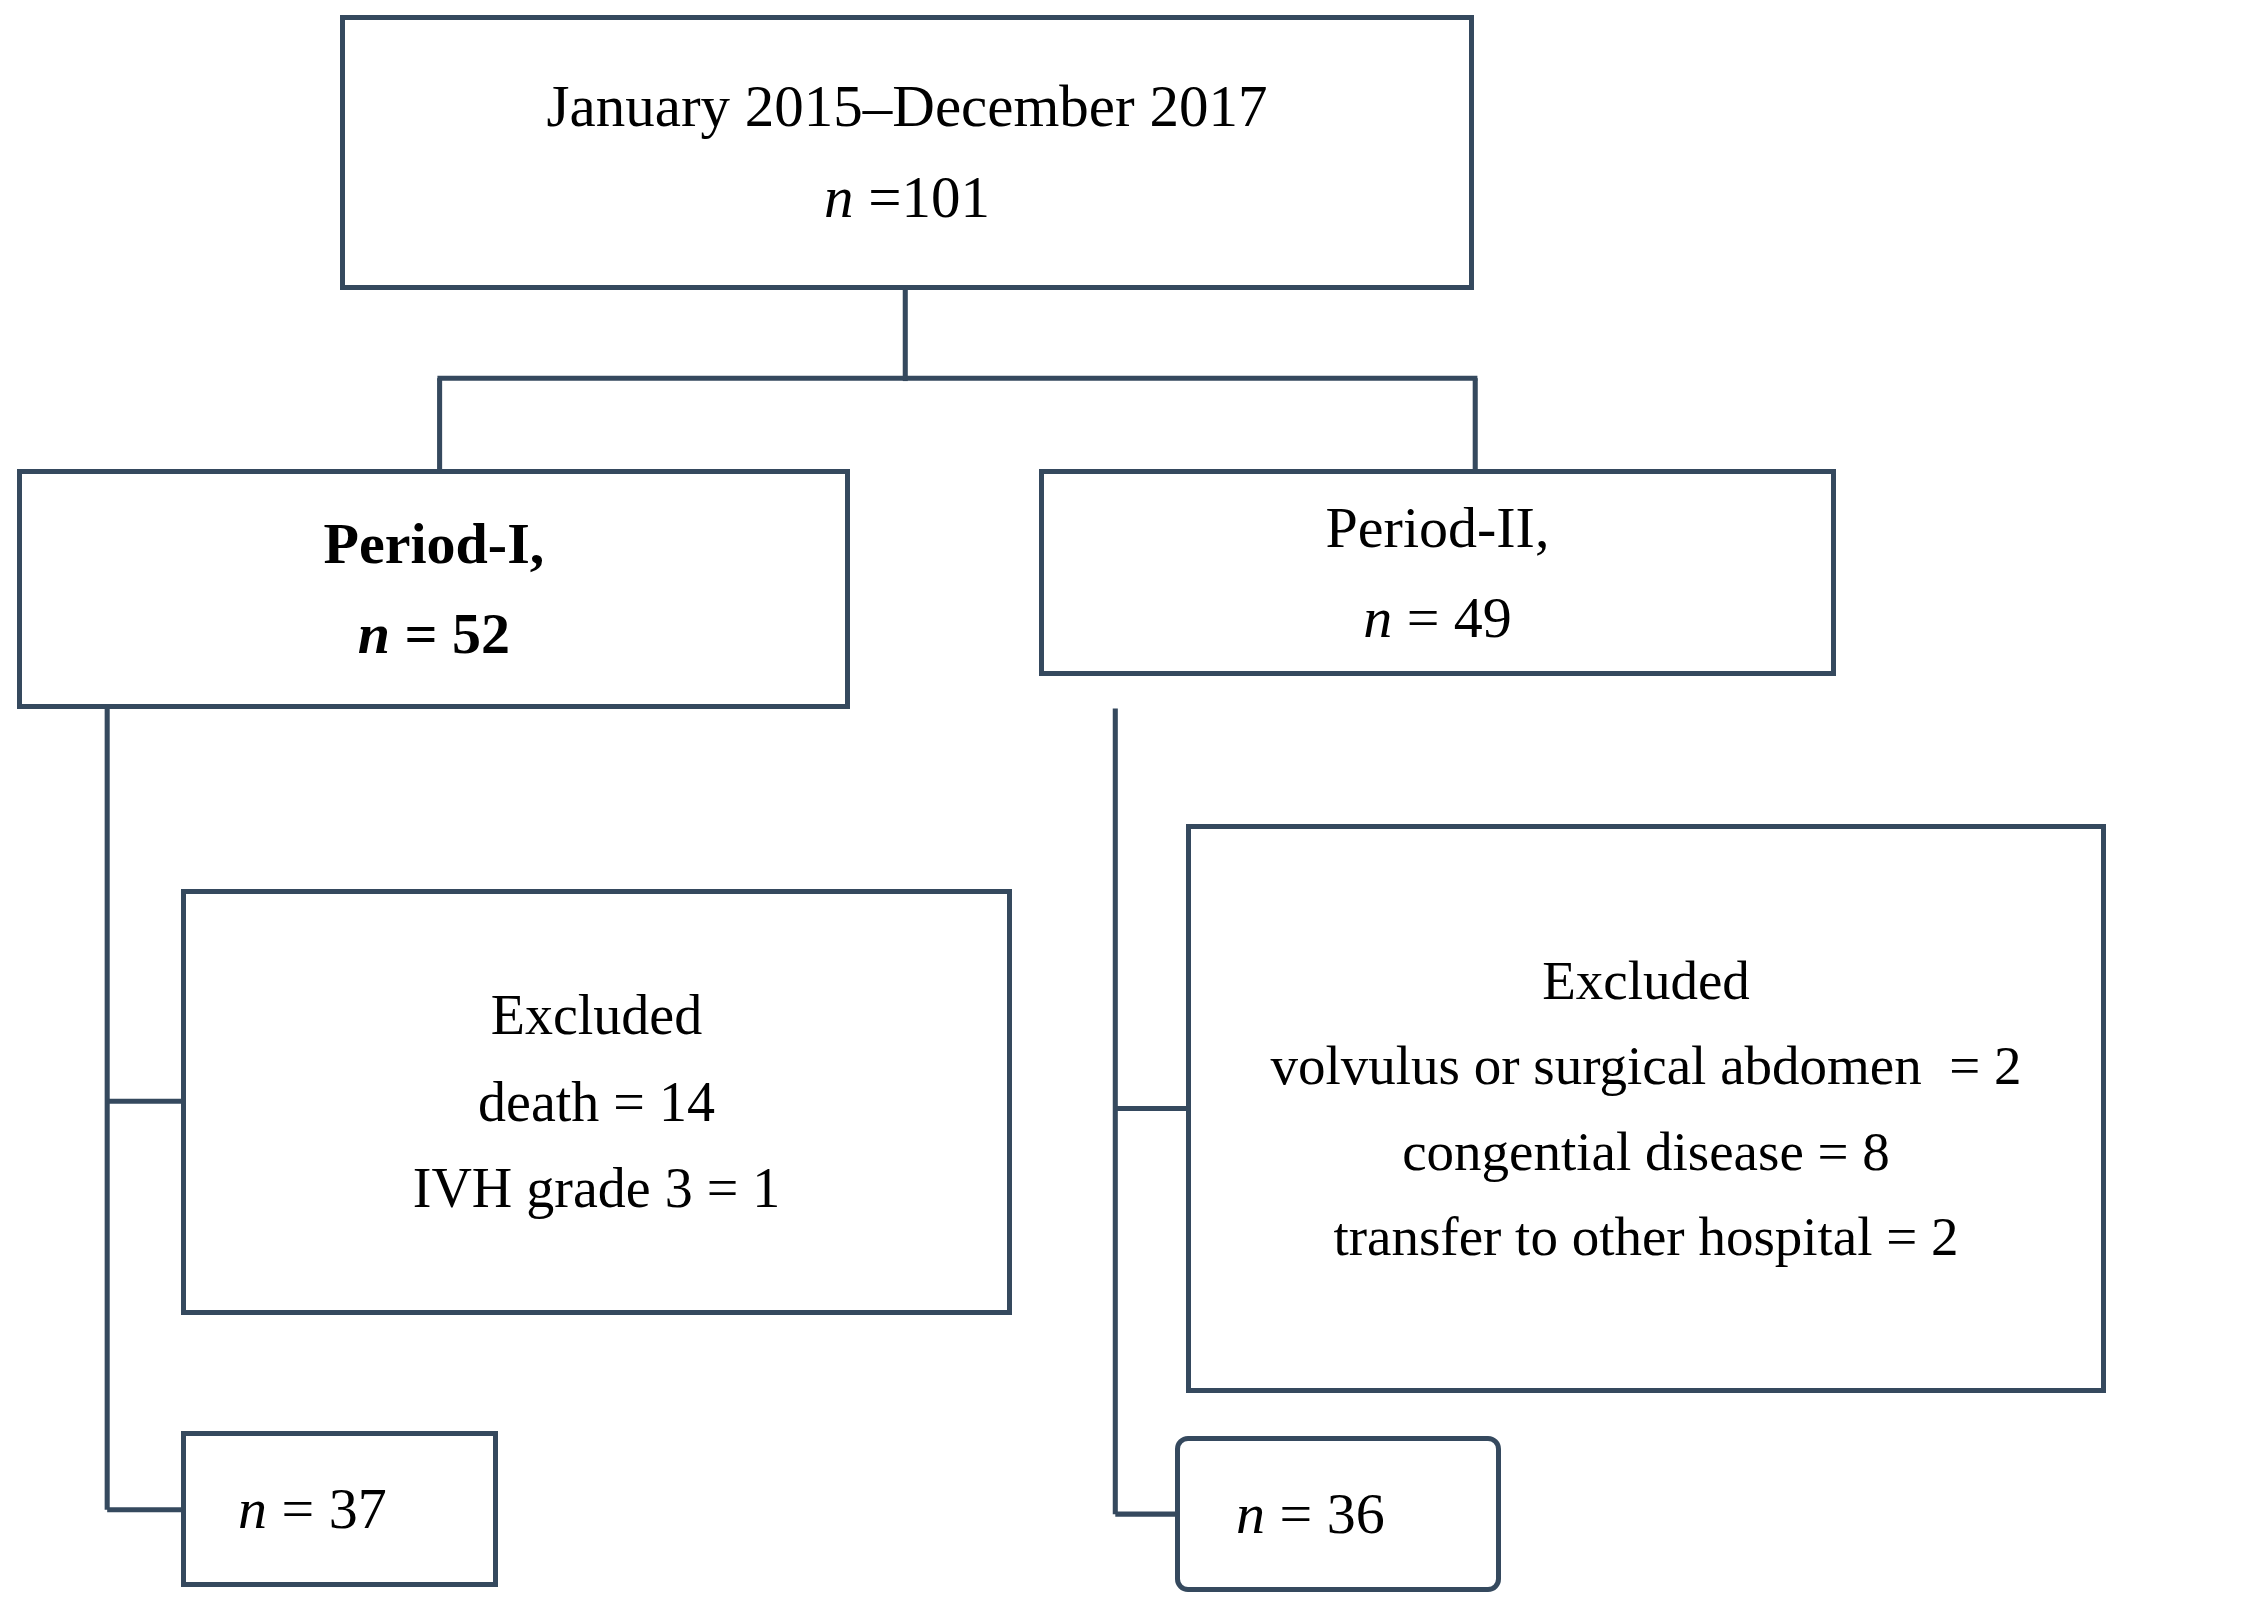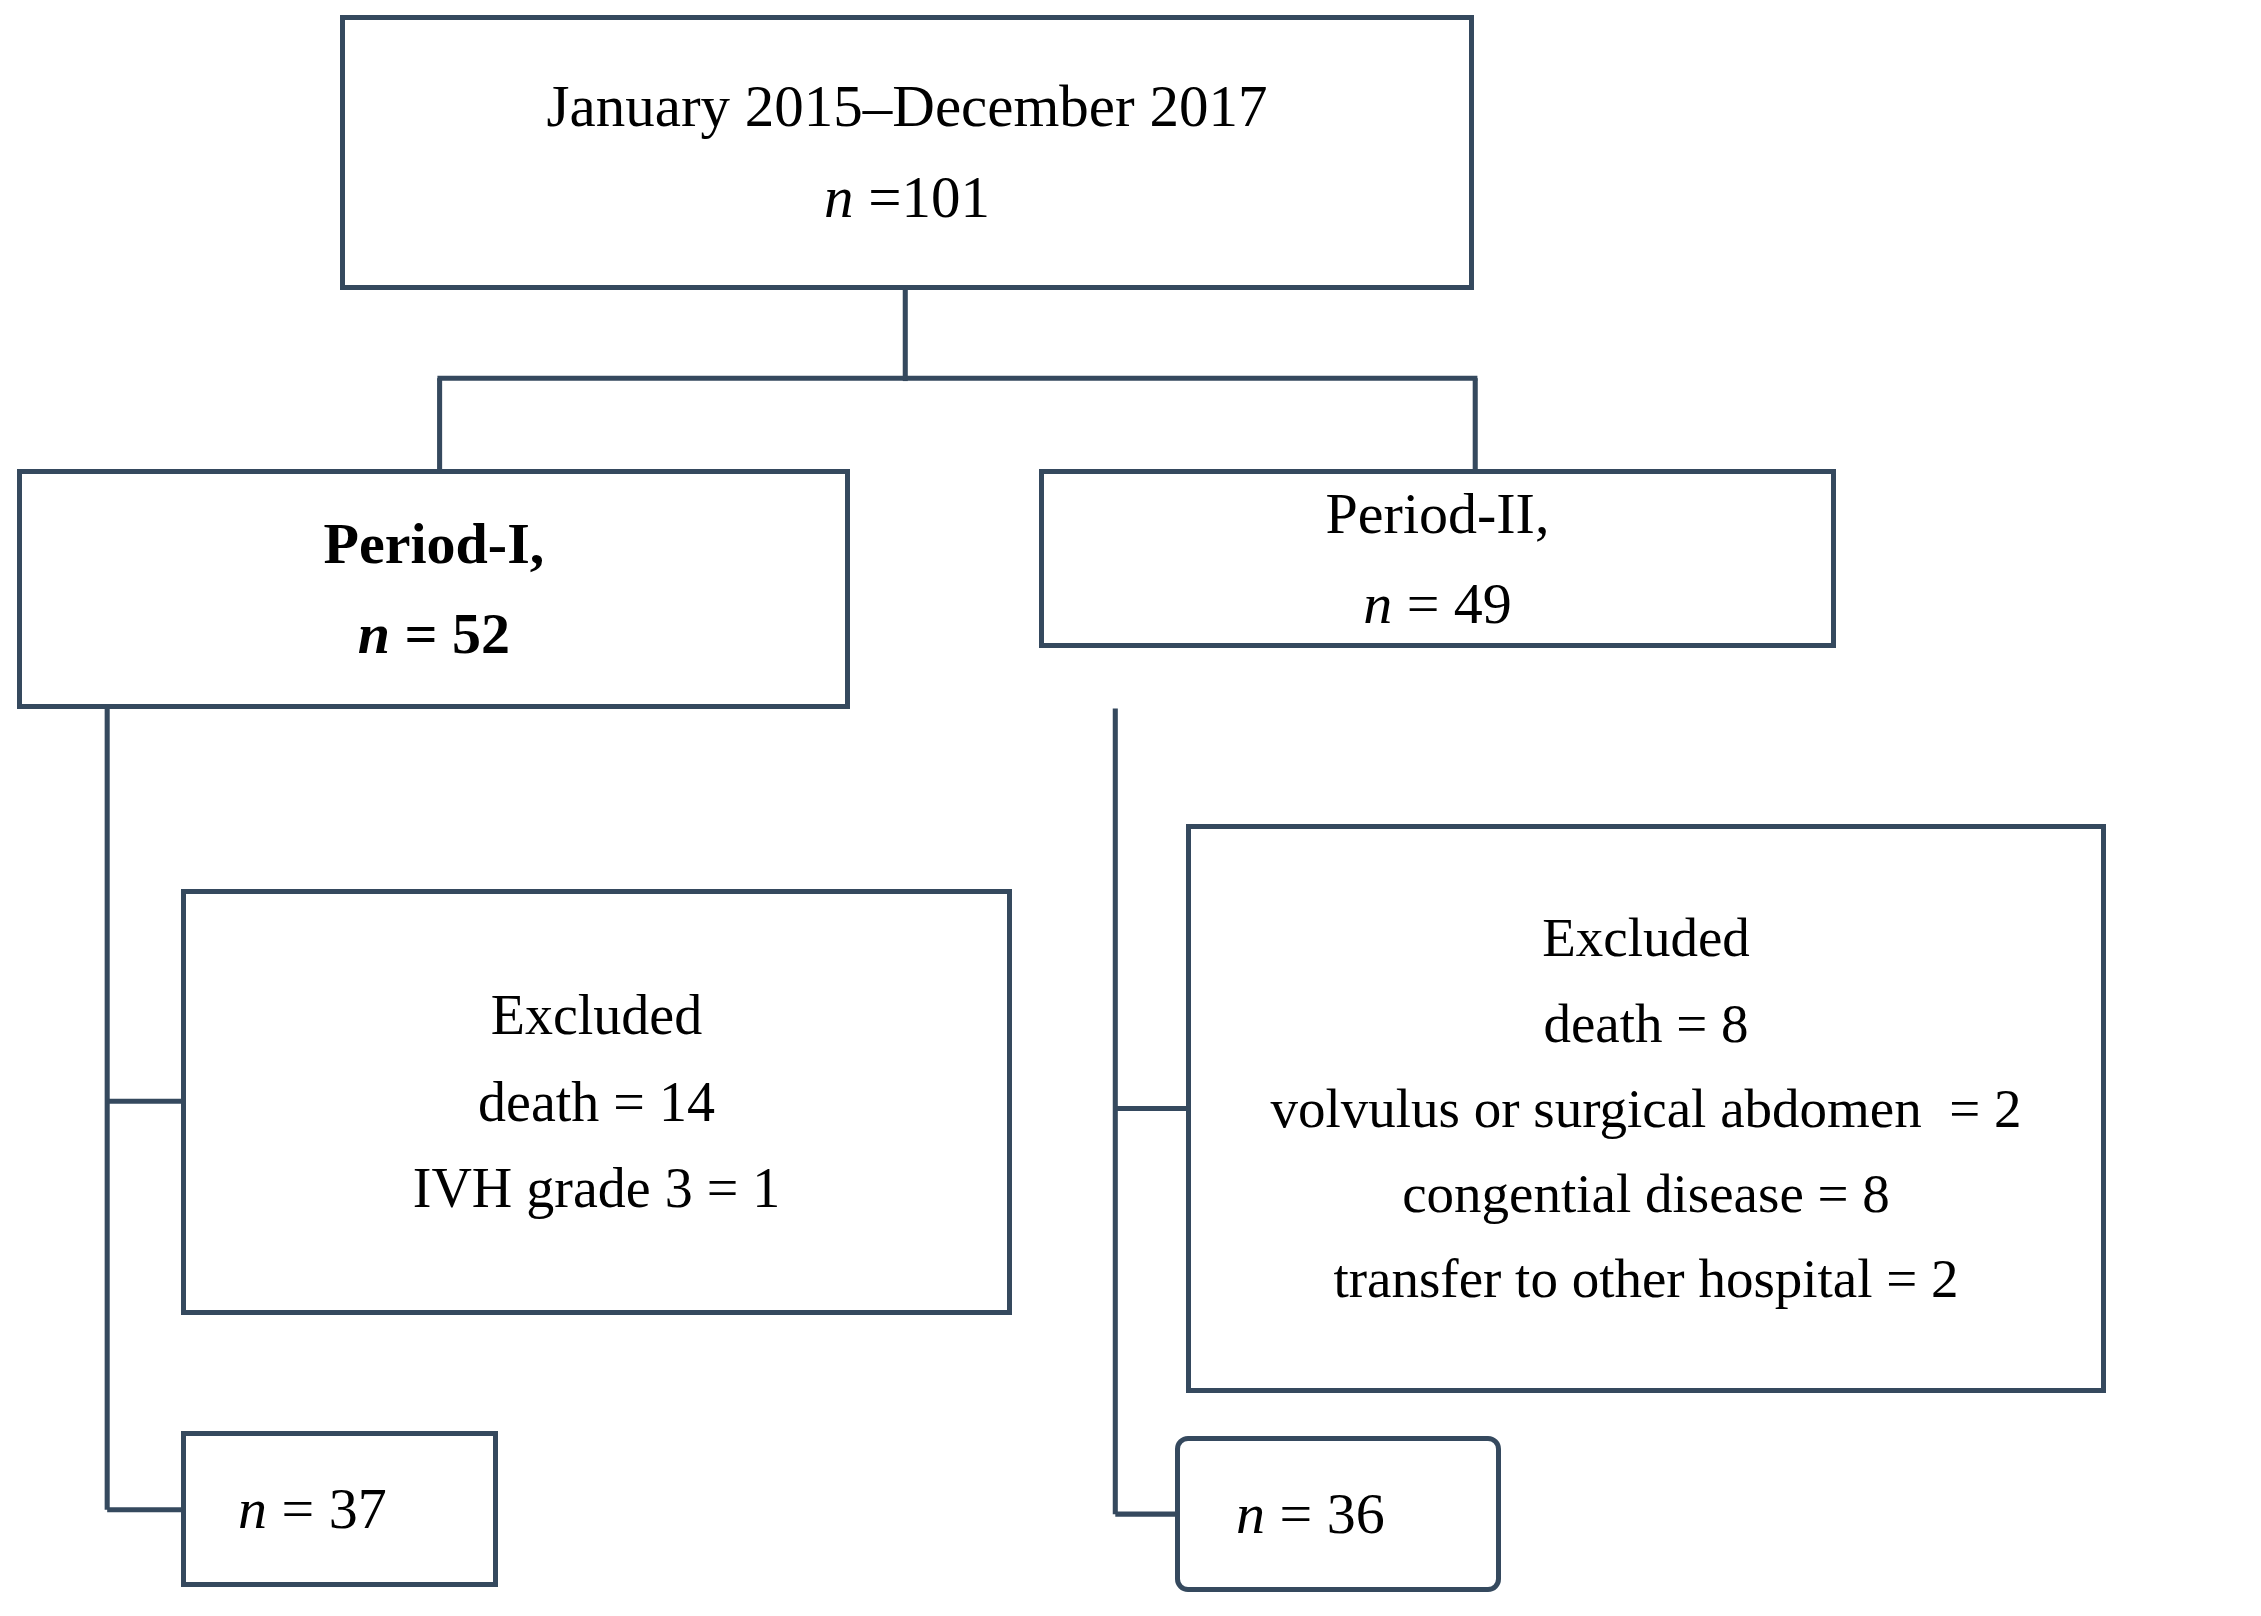--- a/index.html
+++ b/index.html
@@ -33,21 +33,21 @@
     line-height: 1.55;
     font-size: 55px;
   }
   .node .line .nv {
     font-style: italic;
   }
 
   
   #node-cohort   { left: 340px;  top: 14.5px;   width: 1134px; height: 275px; }
   #node-period1  { left: 17.4px;   top: 469px;  width: 833px; height: 240px; font-weight: bold; }
-  #node-period2  { left: 1039px; top: 469px;  width: 797px; height: 179px; }
+  #node-period2  { left: 1039px; top: 469px;  width: 797px; height: 207px; }
   #node-excl1    { left: 181px;  top: 889px; width: 831px; height: 426px; }
   #node-excl2    { left: 1186px; top: 824px; width: 920px; height: 569px; }
   #node-final1   { left: 181px;  top: 1431px; width: 317px;  height: 156px; }
   #node-final2   { left: 1175px; top: 1436px; width: 326px;  height: 156px; border-radius: 13px; }
 
   #node-cohort .line  { font-size: 59px; }
   #node-period1 .line,
   #node-period2 .line { font-size: 58px; }
   #node-excl1 .line   { font-size: 56px; }
   #node-excl2 .line   { font-size: 55px; }
@@ -108,21 +108,20 @@
   </div>
 
   <div class="node" id="node-excl1">
     <span class="line">Excluded</span>
     <span class="line">death = 14</span>
     <span class="line">IVH grade 3 = 1</span>
   </div>
 
   <div class="node" id="node-excl2">
     <span class="line">Excluded</span>
-    <span class="line">death = 8</span>
     <span class="line">volvulus or surgical abdomen  = 2</span>
     <span class="line">congential disease = 8</span>
     <span class="line">transfer to other hospital = 2</span>
   </div>
 
   <div class="node" id="node-final1">
     <span class="line"><span class="nv">n</span><span> = 37</span></span>
   </div>
 
   <div class="node" id="node-final2">

